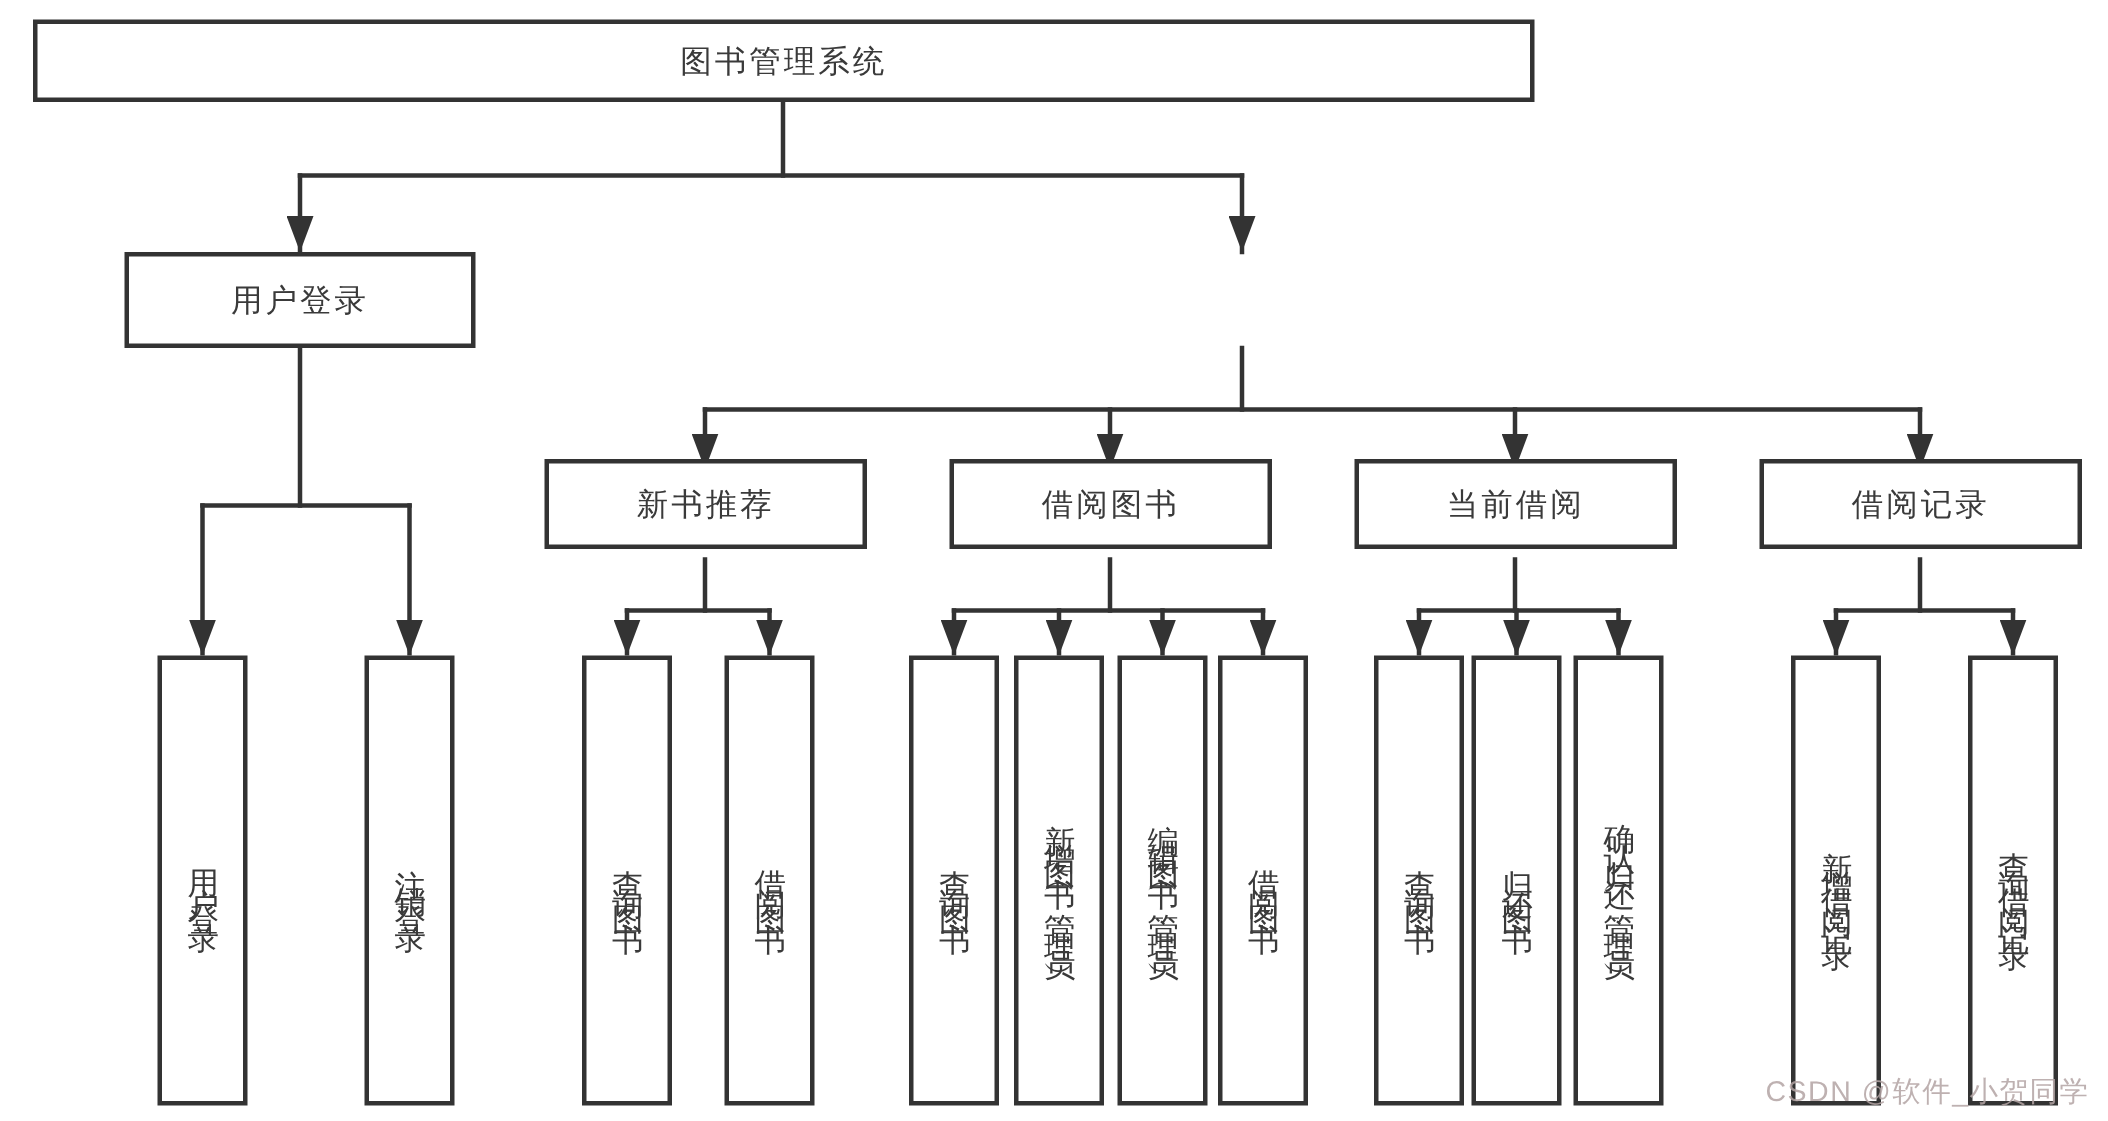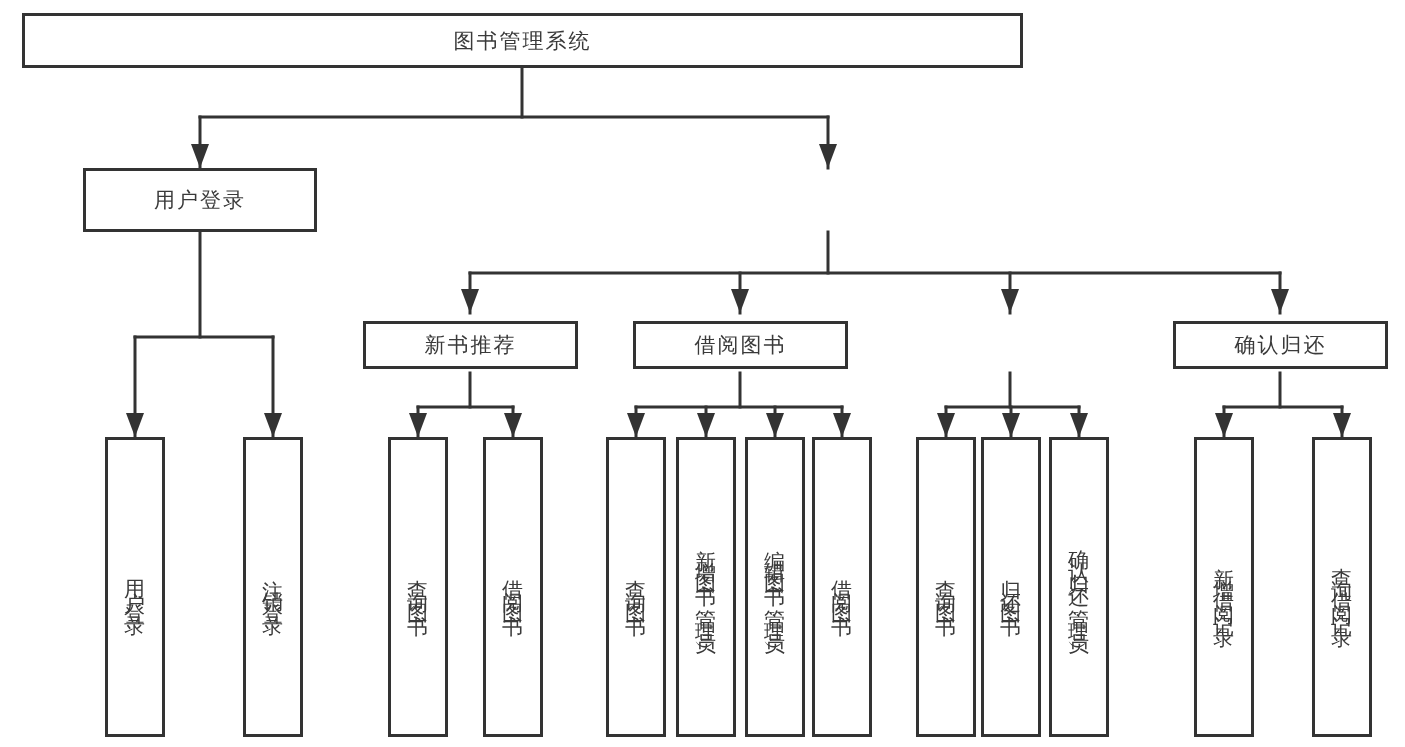--- a/index.html
+++ b/index.html
@@ -21,21 +21,21 @@
     border:3px solid var(--line);color:var(--text);z-index:1;
     display:flex;align-items:center;justify-content:center;
   }
   .h span{font-size:21px;letter-spacing:2px;white-space:nowrap;}
   .v{top:437px;height:300px;width:60px;}
   .v .vt{
     writing-mode:vertical-rl;text-orientation:mixed;
     font-size:21px;line-height:1;letter-spacing:12px;white-space:nowrap;
   }
   .lvl2{top:168px;height:64px;width:234px;}
-  .lvl3{top:321px;height:48px;width:215px;}
+  .lvl3{top:306px;height:60px;width:215px;}
   .watermark{
     position:absolute;right:12px;bottom:6px;z-index:3;
     color:var(--wm);font-size:19px;letter-spacing:1px;opacity:.85;
     font-family:"Liberation Sans",sans-serif;white-space:nowrap;
   }
 </style>
 </head>
 <body>
 
 <div class="stage">
@@ -109,22 +109,25 @@
   <div class="box h lvl2" style="left:83px">
     <span>用户登录</span>
   </div>
 
   <div class="box h lvl3" style="left:363px">
     <span>新书推荐</span>
   </div>
   <div class="box h lvl3" style="left:633px">
     <span>借阅图书</span>
   </div>
+  <div class="box h lvl3" style="left:903px">
+    <span>当前借阅</span>
+  </div>
   <div class="box h lvl3" style="left:1173px">
-    <span>确认归还</span>
+    <span>借阅记录</span>
   </div>
 
   <div class="box v" style="left:105px">
     <span class="vt">用户登录</span>
   </div>
   <div class="box v" style="left:243px">
     <span class="vt">注销登录</span>
   </div>
 
   <div class="box v" style="left:388px">
@@ -157,14 +160,15 @@
     <span class="vt">确认归还（管理员）</span>
   </div>
 
   <div class="box v" style="left:1194px">
     <span class="vt">新增借阅记录</span>
   </div>
   <div class="box v" style="left:1312px">
     <span class="vt">查询借阅记录</span>
   </div>
 
+  <div class="watermark">CSDN @软件_小贺同学</div>
 
 </div>
 
 </body></html>

